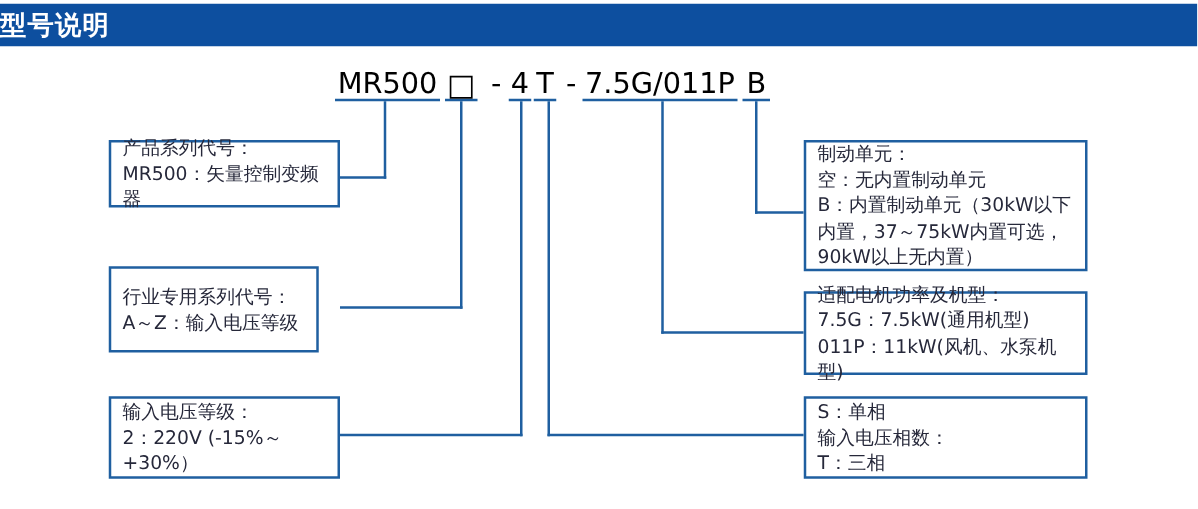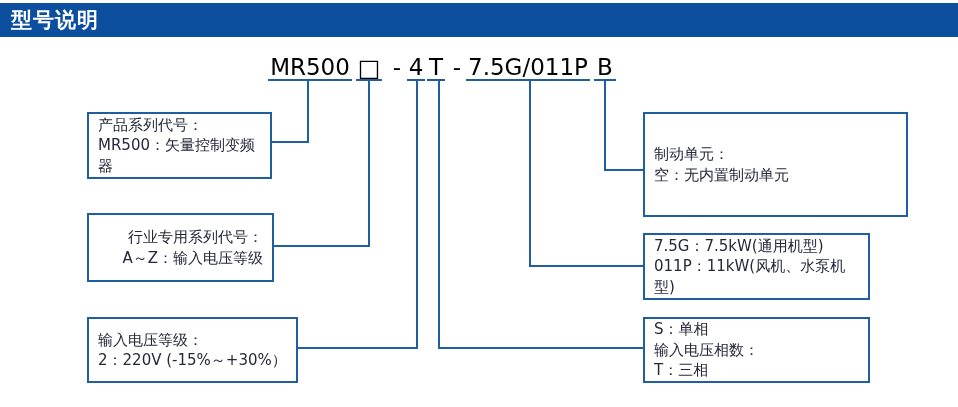--- a/index.html
+++ b/index.html
@@ -7,21 +7,21 @@
     position:relative;width:958px;height:407px;background:#ffffff;
     font-family:"DejaVu Sans","Liberation Sans",sans-serif;
     overflow:hidden;
   }
   
   .hdr{
     position:absolute;left:0;top:3px;width:958px;height:34px;
     background:#0d4f9f;display:flex;align-items:center;
   }
   .hdr-title{
-    color:#ffffff;font-size:21px;font-weight:bold;padding-left:11px;
+    color:#ffffff;font-size:21px;font-weight:bold;
     letter-spacing:1px;
   }
   
   .seg{
     position:absolute;top:54px;height:25px;
     display:flex;align-items:flex-end;justify-content:center;
     font-size:23px;color:#000000;line-height:23px;white-space:nowrap;
   }
   .seg.u{border-bottom:2px solid #1f5fa0;}
   .seg-square{font-size:24px;line-height:22px;}
@@ -66,41 +66,43 @@
 
   <div class="ln" style="left:438px;top:81px;width:2px;height:268px;"></div>
   <div class="ln" style="left:438px;top:347px;width:205px;height:2px;"></div>
 
   <div class="ln" style="left:529px;top:81px;width:2px;height:186px;"></div>
   <div class="ln" style="left:529px;top:265px;width:114px;height:2px;"></div>
 
   <div class="ln" style="left:604px;top:81px;width:2px;height:90px;"></div>
   <div class="ln" style="left:604px;top:169px;width:39px;height:2px;"></div>
 
-  <div class="box" style="left:87px;top:112px;width:185px;height:67px;">
+  <div class="box" style="left:87px;top:112px;width:185px;height:54px;">
     <div class="bl">产品系列代号：</div>
     <div class="bl">MR500：矢量控制变频器</div>
   </div>
 
-  <div class="box" style="left:87px;top:213px;width:187px;height:69px;text-align:right;">
+  <div class="box" style="left:87px;top:213px;width:168px;height:69px;">
     <div class="bl">行业专用系列代号：</div>
     <div class="bl">A～Z：输入电压等级</div>
   </div>
 
-  <div class="box" style="left:87px;top:317px;width:211px;height:66px;">
+  <div class="box" style="left:87px;top:317px;width:185px;height:66px;">
     <div class="bl">输入电压等级：</div>
     <div class="bl">2：220V (-15%～+30%）</div>
   </div>
 
-  <div class="box" style="left:643px;top:112px;width:265px;height:105px;">
+  <div class="box" style="left:643px;top:112px;width:227px;height:105px;">
     <div class="bl">制动单元：</div>
     <div class="bl">空：无内置制动单元</div>
+    <div class="bl">B：内置制动单元（30kW以下内置，37～75kW内置可选，90kW以上无内置）</div>
   </div>
 
   <div class="box" style="left:643px;top:233px;width:227px;height:67px;">
+    <div class="bl">适配电机功率及机型：</div>
     <div class="bl">7.5G：7.5kW(通用机型)</div>
     <div class="bl">011P：11kW(风机、水泵机型)</div>
   </div>
 
   <div class="box" style="left:643px;top:317px;width:227px;height:66px;">
     <div class="bl">S：单相</div>
     <div class="bl">输入电压相数：</div>
     <div class="bl">T：三相</div>
   </div>
 

